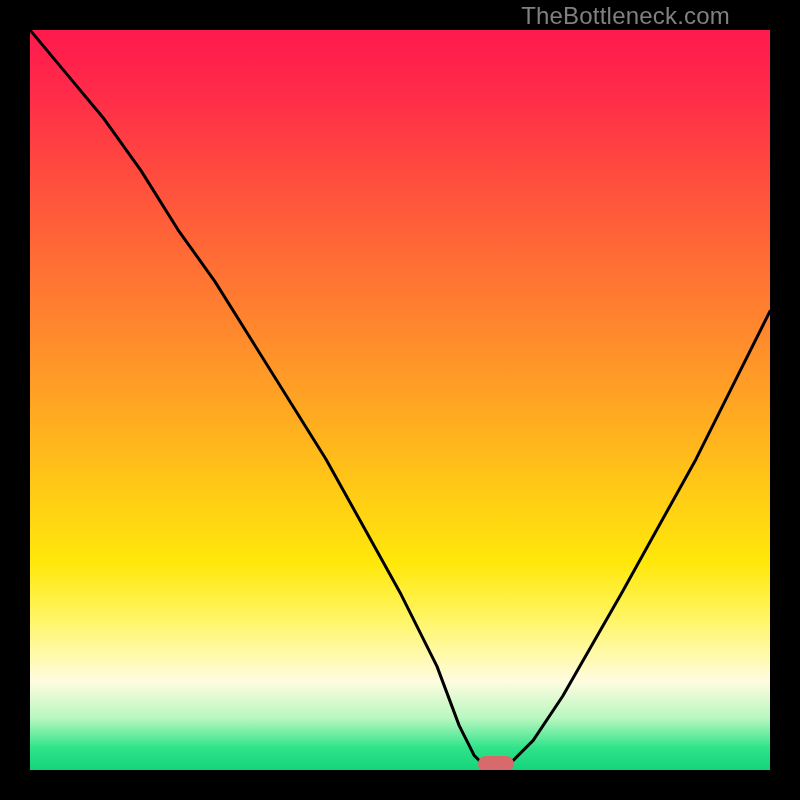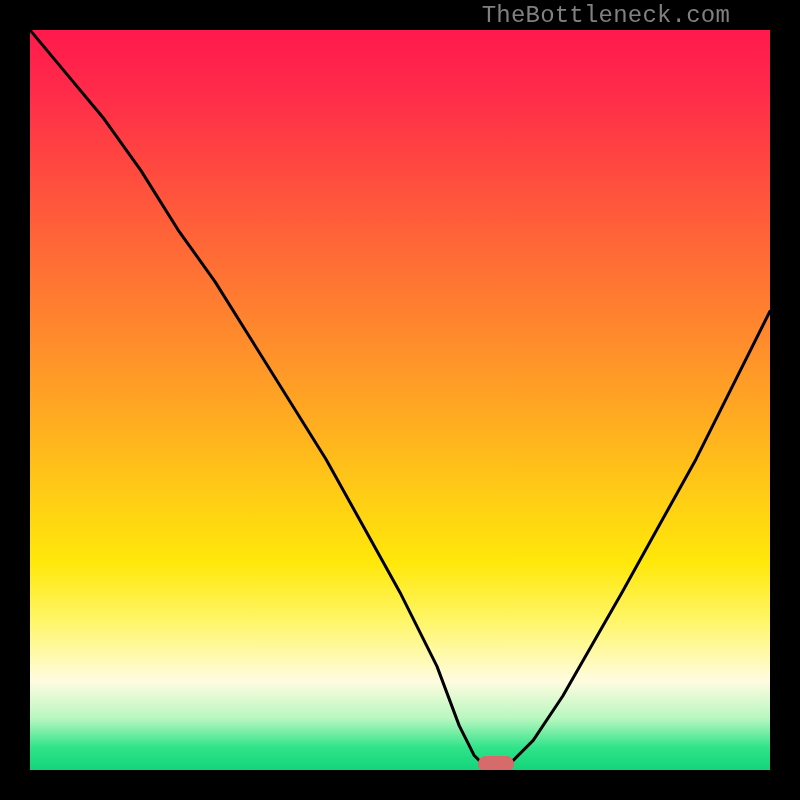--- a/index.html
+++ b/index.html
@@ -9,21 +9,20 @@
     height: 800px;
     background: #000;
     overflow: hidden;
     font-family: Arial, Helvetica, sans-serif;
   }
   .frame {
     position: relative;
     width: 736px;
     height: 800px;
     background: #000;
-    font-family: Liberation Mono, monospace;
   }
   .plot {
     position: absolute;
     left: 30px;
     top: 30px;
     width: 740px;
     height: 740px;
     background: linear-gradient(to bottom,
       #ff1a4d 0%,
       #ff2a4a 8%,

